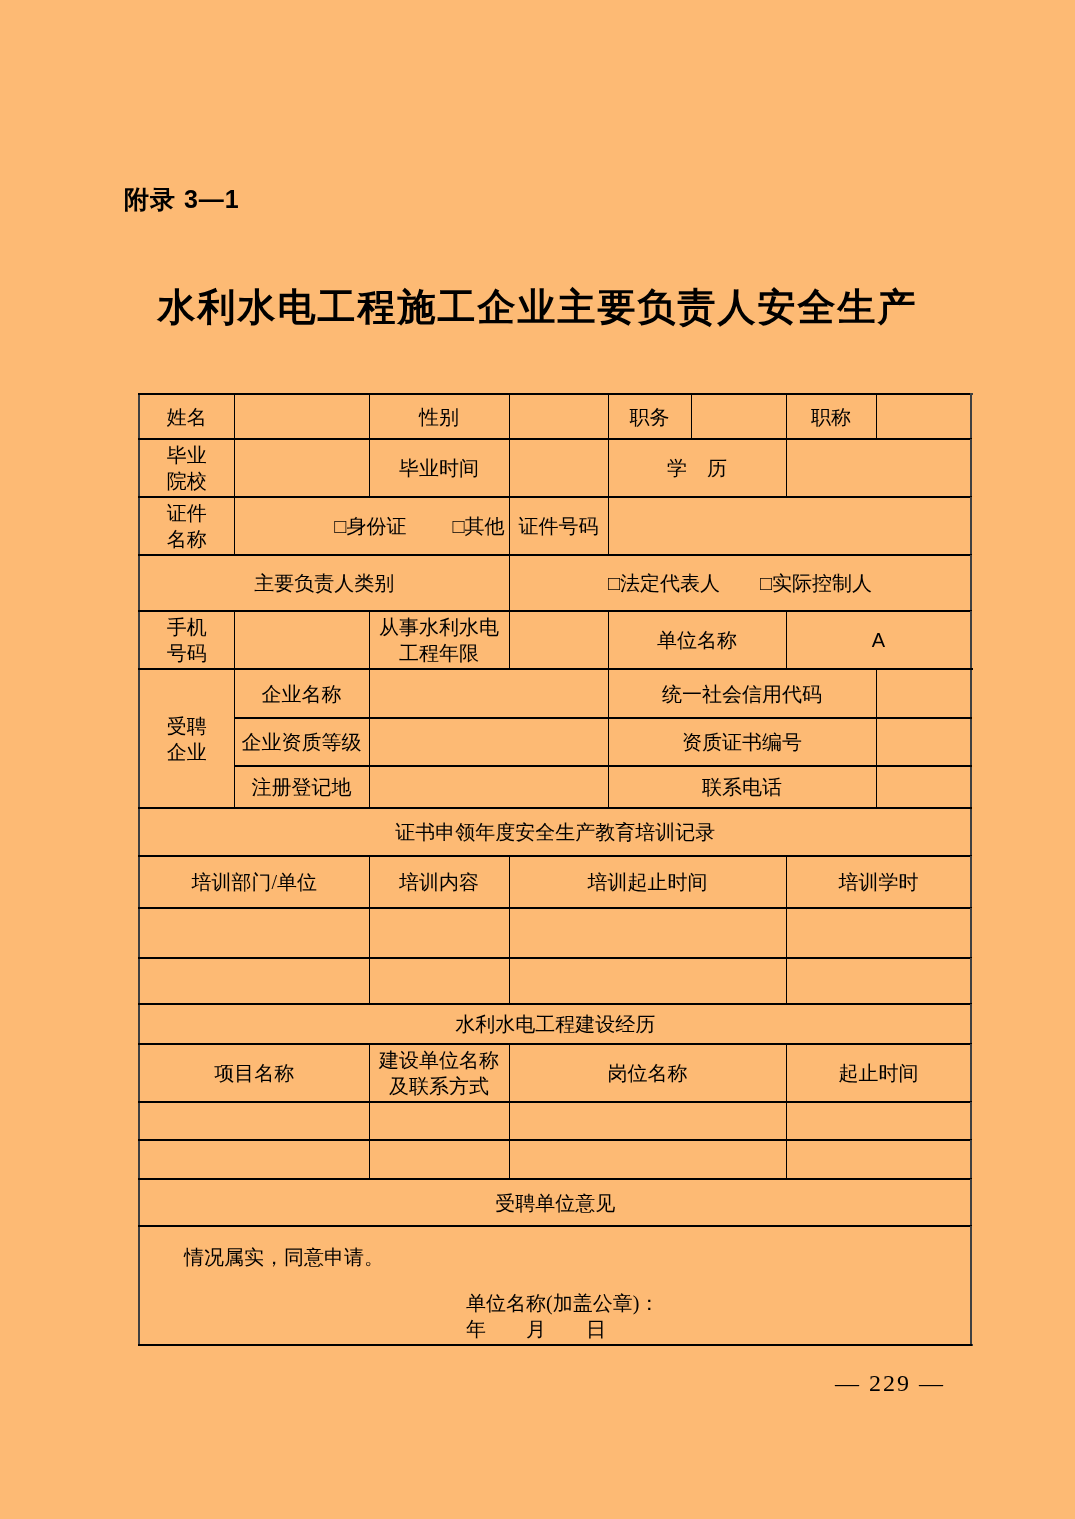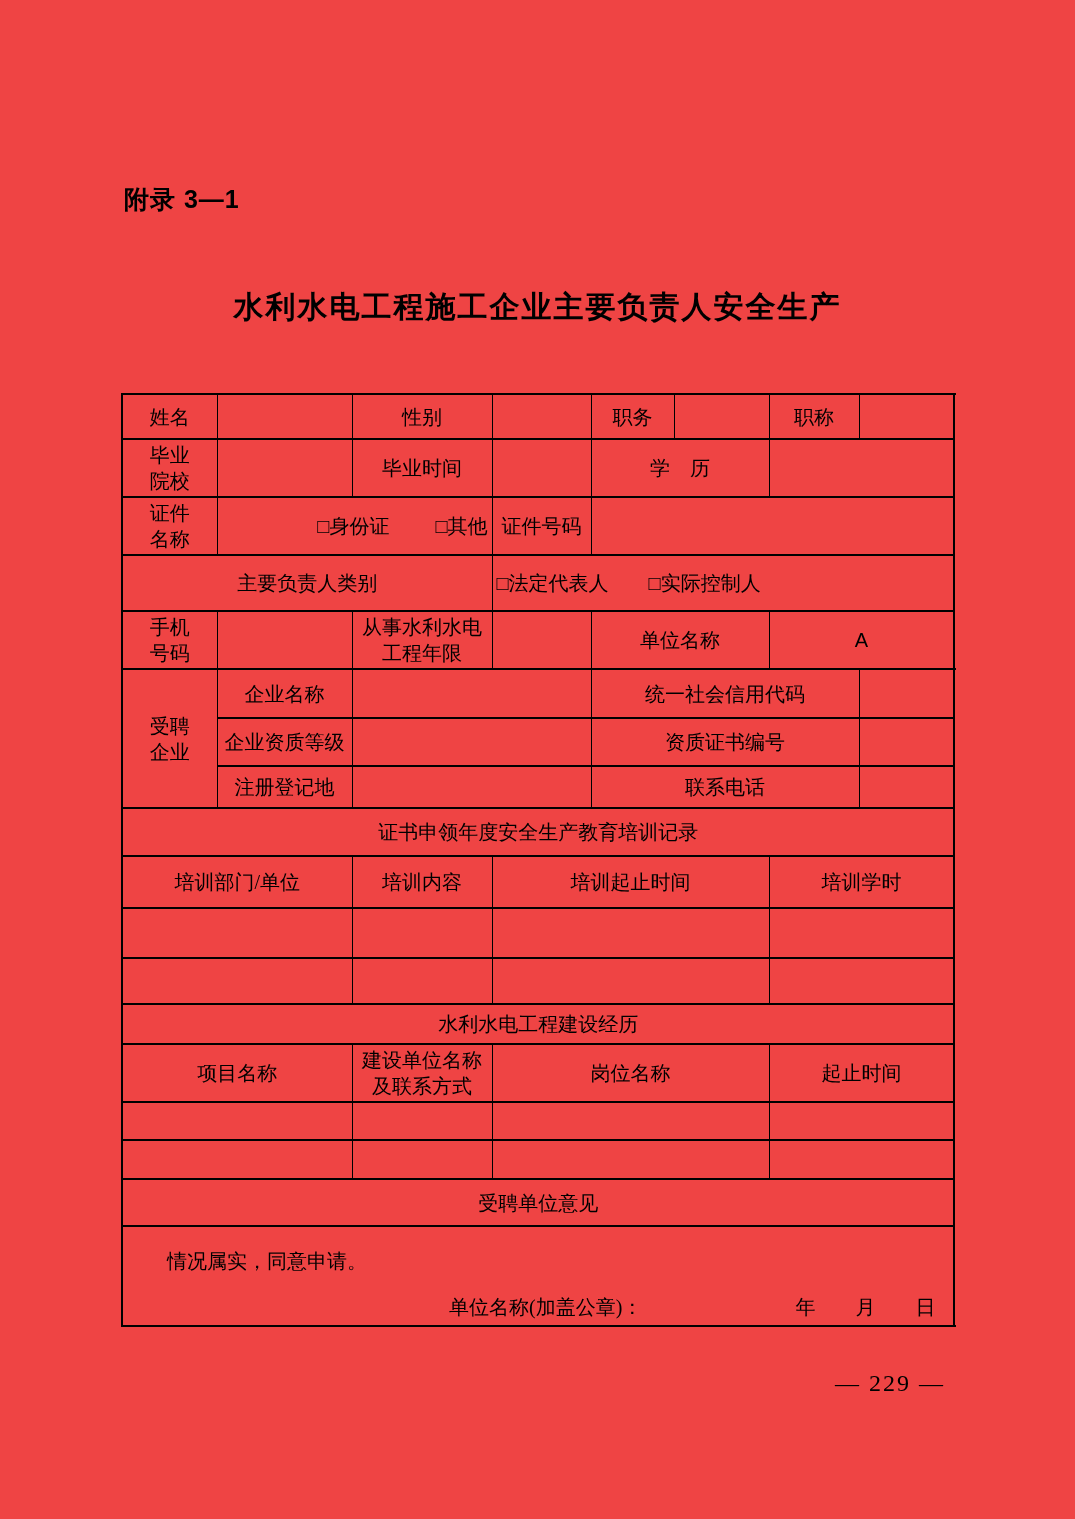--- a/index.html
+++ b/index.html
@@ -1,50 +1,50 @@
 <!DOCTYPE html>
 <html><head>
 <meta charset="utf-8">
 <style>
   html,body{margin:0;padding:0;background:#ffffff;}
   .page{
     position:relative;
     width:1075px;height:1519px;
-    background:#ef4444;color:#000;
+    background:#fdba74;color:#000;
     font-family:"Liberation Serif","DejaVu Serif",serif;
     overflow:hidden;
   }
   .appendix{
     position:absolute;left:124px;top:183px;
     font-family:"Liberation Sans","DejaVu Sans",sans-serif;
     font-size:25px;font-weight:600;letter-spacing:1px;
   }
   .doc-title{
     position:absolute;left:0;top:282px;width:1075px;
     text-align:center;font-weight:bold;
-    font-size:30px;line-height:50px;letter-spacing:2px;
+    font-size:38px;line-height:50px;letter-spacing:2px;
   }
   table.form{
-    position:absolute;left:121px;top:393px;
+    position:absolute;left:138px;top:393px;
     width:832px;border-collapse:collapse;table-layout:fixed;
-    border:2px solid #000000;
+    border:2px solid #404040;
   }
   table.form td{
     border-left:1px solid #000;border-right:1px solid #000;
     border-top:2px solid #000;border-bottom:2px solid #000;
     font-size:20px;text-align:center;vertical-align:middle;
     padding:2px 4px;overflow:hidden;line-height:26px;
   }
   .wrap2{white-space:pre-line;}
   .cb-row{display:flex;justify-content:flex-end;align-items:center;gap:46px;}
-  .cb-row-wide{display:flex;align-items:center;gap:40px;}
+  .cb-row-wide{display:flex;justify-content:center;align-items:center;gap:40px;}
   .cert-a{font-family:"Liberation Sans","DejaVu Sans",sans-serif;font-size:22px;}
   td.opinion-body{vertical-align:top;padding:0;}
   .statement{text-align:left;padding:15px 0 0 40px;}
-  .seal-row{display:flex;justify-content:space-between;align-items:baseline;padding:20px 14px 0 322px;}
+  .seal-row{display:flex;justify-content:space-between;align-items:baseline;padding:20px 14px 0 322px;flex-direction:column;}
   .footnote{
     position:absolute;left:124px;top:1313px;
     font-size:20px;letter-spacing:0.5px;
   }
   .page-number{
     position:absolute;right:130px;top:1370px;
     font-size:24px;letter-spacing:2px;
   }
 </style>
 </head>

